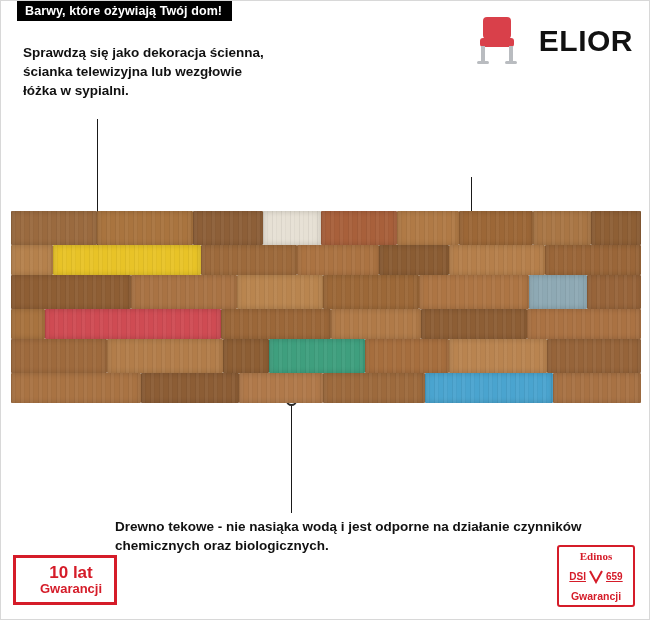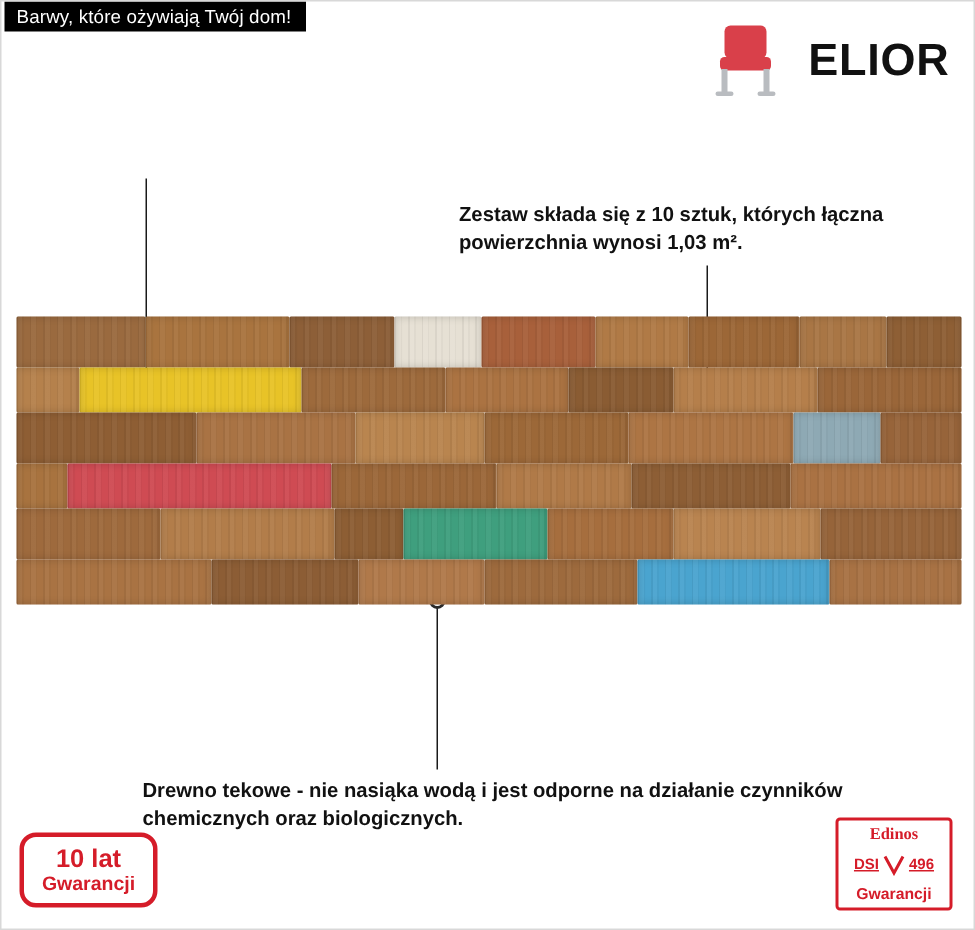--- a/index.html
+++ b/index.html
@@ -19,27 +19,27 @@
     height: 620px;
     background: #ffffff;
     box-sizing: border-box;
     border: 1px solid #d8d8d8;
     overflow: hidden;
   }
 
   
   .top-banner {
     position: absolute;
-    left: 2px;
+    left: 16px;
     top: 0;
     height: 20px;
     background: #000000;
     color: #ffffff;
     font-size: 12.5px;
-    font-weight: normal;
+    font-weight: bold;
     display: flex;
     align-items: center;
     padding: 0 10px 0 8px;
     white-space: nowrap;
     letter-spacing: 0.1px;
   }
 
   
   .brand {
     position: absolute;
@@ -66,21 +66,21 @@
   
   .callout {
     position: absolute;
     font-size: 13.5px;
     font-weight: bold;
     color: #111111;
     line-height: 1.42;
   }
   .callout-1 { left: 22px;  top: 42px;  width: 250px; }
   .callout-2 { left: 305px; top: 132px; width: 320px; }
-  .callout-3 { left: 94px; top: 516px; width: 470px; text-align: left; }
+  .callout-3 { left: 114px; top: 516px; width: 470px; text-align: left; }
 
   
   .leader {
     position: absolute;
     background: #1a1a1a;
   }
   .v-line { width: 1px; }
   .dot {
     position: absolute;
     width: 11px;
@@ -120,26 +120,27 @@
 
   
   .guarantee {
     position: absolute;
     left: 12px;
     bottom: 14px;
     width: 86px;
     height: 44px;
     background: #ffffff;
     border: 3px solid #d51c29;
-    border-radius: 11px;
+    border-radius: 0;
     display: flex;
     flex-direction: column;
     align-items: center;
     justify-content: center;
     line-height: 1.05;
+    padding-left: 12px;
   }
   .guarantee .g-top {
     font-size: 17px;
     font-weight: bold;
     color: #d51c29;
   }
   .guarantee .g-bottom {
     font-size: 13px;
     font-weight: bold;
     color: #d51c29;
@@ -207,25 +208,25 @@
         <rect x="6" y="23" width="34" height="9" rx="3" fill="#d9404a"></rect>
         <rect x="7" y="31" width="4" height="16" fill="#b9bcc0"></rect>
         <rect x="35" y="31" width="4" height="16" fill="#b9bcc0"></rect>
         <rect x="3" y="46" width="12" height="3" rx="1.5" fill="#b9bcc0"></rect>
         <rect x="31" y="46" width="12" height="3" rx="1.5" fill="#b9bcc0"></rect>
       </svg>
     </span>
     <span class="brand-name">ELIOR</span>
   </div>
 
+  <div class="callout callout-1">Sprawdzą się jako dekoracja ścienna, ścianka telewizyjna lub wezgłowie łóżka w sypialni.</div>
 
   <div class="leader v-line" style="left:96px; top:118px; height:136px;"></div>
   <div class="dot" style="left:91px; top:250px;"></div>
 
-  <div class="callout callout-2">Zestaw składa się z 10 sztuk, których łączna powierzchnia wynosi 1,03 m².</div>
   <div class="leader v-line" style="left:470px; top:176px; height:90px;"></div>
   <div class="dot" style="left:465px; top:262px;"></div>
 
   <div class="callout callout-3">Drewno tekowe - nie nasiąka wodą i jest odporne na działanie czynników chemicznych oraz biologicznych.</div>
   <div class="leader v-line" style="left:290px; top:404px; height:108px;"></div>
   <div class="dot" style="left:285px; top:394px;"></div>
 
   <div class="product" id="product">
       <div class="plank" style="left: 0px; top: 0px; width: 86px; height: 34px; background: rgb(154, 106, 63);">
         <div class="grain"></div>
@@ -362,18 +363,18 @@
 
   <div class="standards">
     <span class="s-name">Edinos</span>
     <span class="s-mid">
       <span class="s-dsi">DSI</span>
       <span class="s-check">
         <svg width="16" height="16" viewBox="0 0 16 16" xmlns="http://www.w3.org/2000/svg">
           <path d="M2 3 L8 14 L14 3" fill="none" stroke="#d51c29" stroke-width="2"></path>
         </svg>
       </span>
-      <span class="s-num">496</span>
+      <span class="s-num">659</span>
     </span>
     <span class="s-std">Gwarancji</span>
   </div>
 
 </div>
 
 </body></html>

